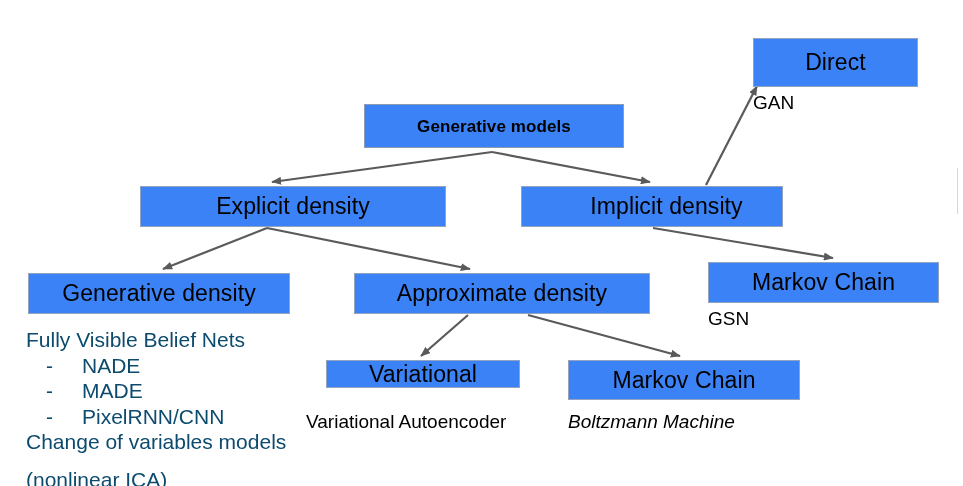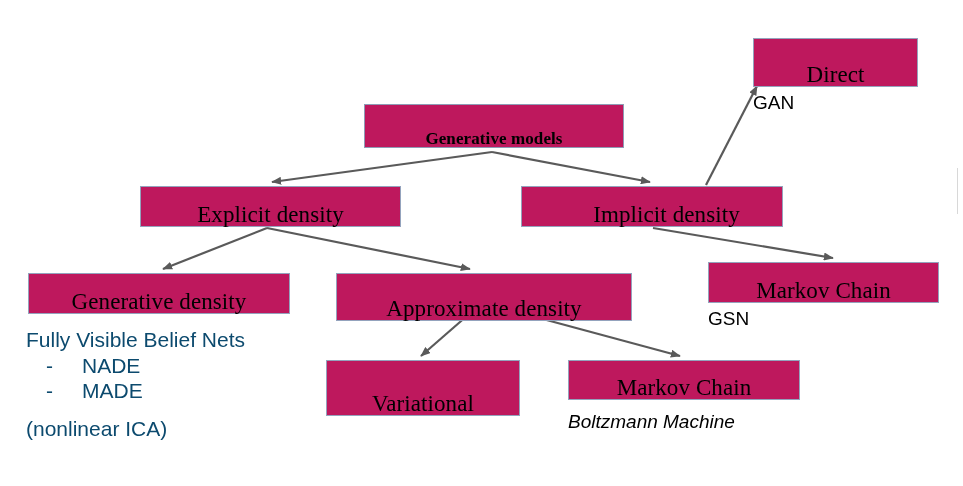--- a/index.html
+++ b/index.html
@@ -23,32 +23,31 @@
     position: absolute;
     left: 0;
     top: 0;
     width: 963px;
     height: 486px;
     pointer-events: none;
   }
   .node {
     position: absolute;
     box-sizing: border-box;
-    background: #be185d;
+    background: #3b82f6;
     border: 1px solid #94a3bd;
     display: flex;
-    align-items: flex-end;
+    align-items: center;
     justify-content: center;
     color: #000000;
     font-size: 23px;
     line-height: 1;
     letter-spacing: 0.1px;
     white-space: nowrap;
     z-index: 2;
-    font-family: Liberation Serif, serif;
   }
   .node.root {
     font-weight: bold;
     font-size: 17px;
     border-color: #8e9bb5;
   }
   .caption {
     position: absolute;
     color: #000000;
     font-size: 19px;
@@ -105,57 +104,60 @@
 
     <line x1="468" y1="315" x2="421" y2="356" stroke="#5a5a5a" stroke-width="2.2" marker-end="url(#ah)"></line>
 
     <line x1="528" y1="315" x2="680" y2="356" stroke="#5a5a5a" stroke-width="2.2" marker-end="url(#ah)"></line>
   </svg>
 
   <div class="node root" style="left:364px; top:104px; width:260px; height:44px;">
     <span>Generative models</span>
   </div>
 
-  <div class="node" style="left:140px; top:186px; width:261px; height:41px;">
+  <div class="node" style="left:140px; top:186px; width:306px; height:41px;">
     <span>Explicit density</span>
   </div>
 
   <div class="node" style="left:521px; top:186px; width:262px; height:41px;padding-left:29px;">
     <span>Implicit density</span>
   </div>
 
   <div class="node" style="left:753px; top:38px; width:165px; height:49px;">
     <span>Direct</span>
   </div>
   <div class="caption" style="left:753px; top:93px; width:165px;">GAN</div>
 
   <div class="node" style="left:28px; top:273px; width:262px; height:41px;">
     <span>Generative density</span>
   </div>
 
-  <div class="node" style="left:336px; top:273px; width:296px; height:48px;">
+  <div class="node" style="left:354px; top:273px; width:296px; height:41px;">
     <span>Approximate density</span>
   </div>
 
   <div class="node" style="left:708px; top:262px; width:231px; height:41px;">
     <span>Markov Chain</span>
   </div>
   <div class="caption" style="left:708px; top:309px; width:231px;">GSN</div>
 
-  <div class="node" style="left:326px; top:360px; width:194px; height:56px;">
+  <div class="node" style="left:326px; top:360px; width:194px; height:28px;">
     <span>Variational</span>
   </div>
+  <div class="caption" style="left:306px; top:412px; width:234px;">Variational Autoencoder</div>
 
   <div class="node" style="left:568px; top:360px; width:232px; height:40px;">
     <span>Markov Chain</span>
   </div>
   <div class="caption" style="left:568px; top:412px; width:232px;font-style:italic;">Boltzmann Machine</div>
 
   <div class="textblock" style="left:26px; top:327px;">
     <span>Fully Visible Belief Nets</span>
     <span class="bullet-row"><span class="dash">-</span><span>NADE</span></span>
     <span class="bullet-row"><span class="dash">-</span><span>MADE</span></span>
+    <span class="bullet-row"><span class="dash">-</span><span>PixelRNN/CNN</span></span>
+    <span style="display:block;">Change of variables models</span>
     <span style="display:block;margin-top:12px;">(nonlinear ICA)</span>
   </div>
 
   <div class="edge-artifact" style="left:957px; top:168px; width:1px; height:46px;"></div>
 
 </div>
 
 </body></html>

